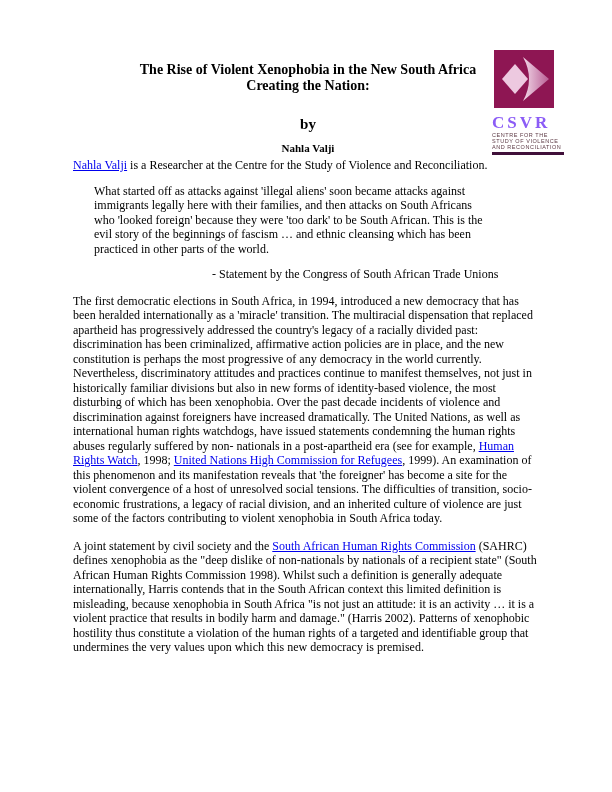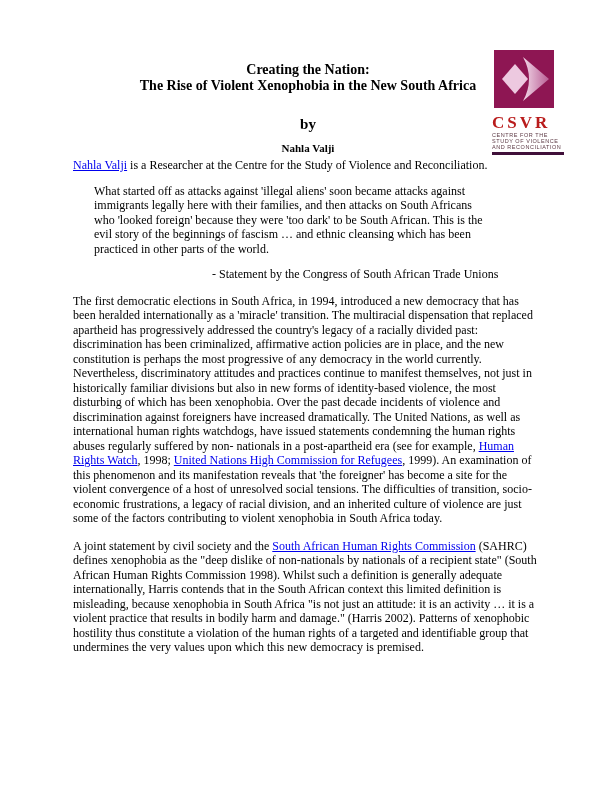--- a/index.html
+++ b/index.html
@@ -42,21 +42,21 @@
     width: 74px;
   }
   .logo-square-wrap { padding-left: 2px; }
   .logo-acronym {
     margin-top: 2px;
     font-family: "Liberation Serif", "DejaVu Serif", serif;
     font-weight: bold;
     font-size: 17px;
     line-height: 18px;
     letter-spacing: 3px;
-    color: #b91c1c;
+    color: #8b5cf6;
     white-space: nowrap;
   }
   .logo-name-line {
     font-family: "Liberation Sans", "DejaVu Sans", sans-serif;
     font-size: 5.5px;
     line-height: 6px;
     letter-spacing: 0.55px;
     color: #5C3944;
     white-space: nowrap;
   }
@@ -87,22 +87,22 @@
       </svg>
     </div>
     <div class="logo-acronym">CSVR</div>
     <div class="logo-name-line">CENTRE FOR THE</div>
     <div class="logo-name-line">STUDY OF VIOLENCE</div>
     <div class="logo-name-line">AND RECONCILIATION</div>
     <div class="logo-bar"></div>
   </div>
 
   <div class="title-block">
+    <div class="title-line">The Rise of Violent Xenophobia in the New South Africa</div>
     <div class="title-line">Creating the Nation:</div>
-    <div class="title-line">The Rise of Violent Xenophobia in the New South Africa</div>
     <div class="byline">by</div>
     <div class="author-name">Nahla Valji</div>
   </div>
 
 
   <div class="researcher-line"><a class="doc-link">Nahla Valji</a><span> is a Researcher at the Centre for the Study of Violence and Reconciliation.</span></div>
 
   <div class="blockquote">What started off as attacks against 'illegal aliens' soon became attacks against immigrants legally here with their families, and then attacks on South Africans who 'looked foreign' because they were 'too dark' to be South African. This is the evil story of the beginnings of fascism … and ethnic cleansing which has been practiced in other parts of the world.</div>
   <div class="attribution">- Statement by the Congress of South African Trade Unions</div>
 

